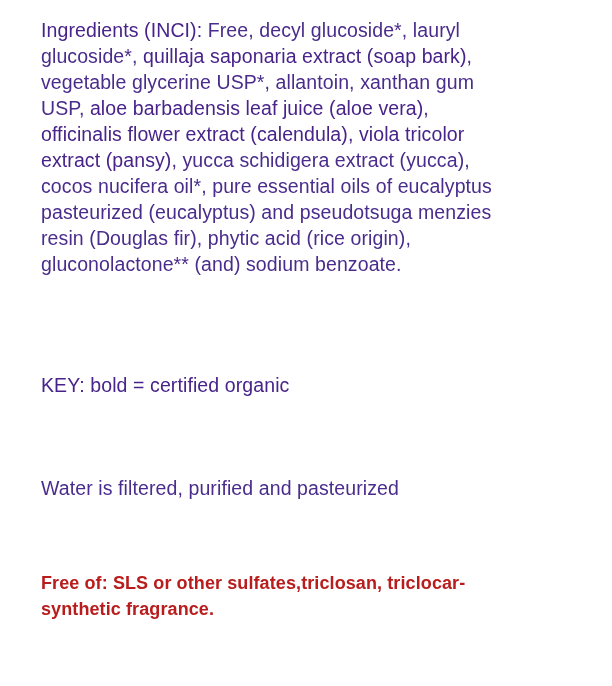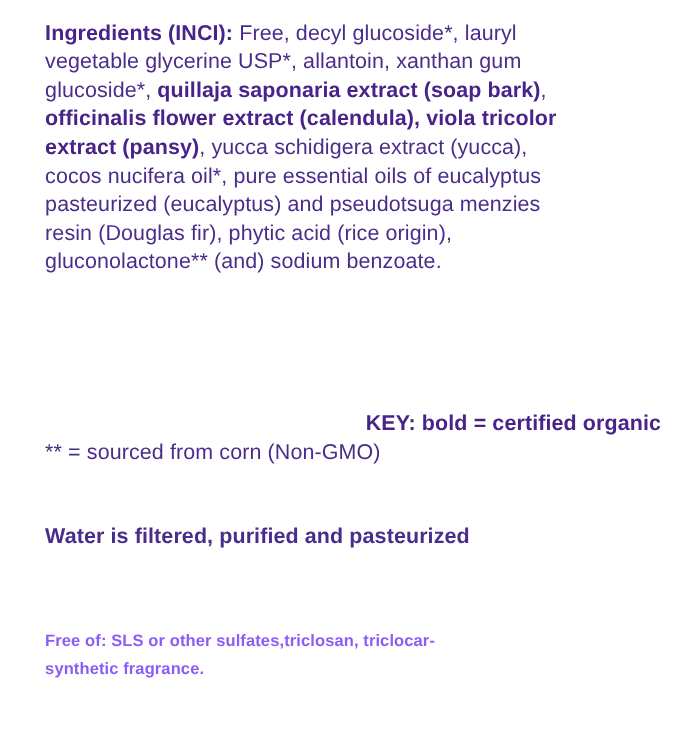--- a/index.html
+++ b/index.html
@@ -18,51 +18,51 @@
     .block {
       position: absolute;
       left: 41px;
       width: 560px;
       font-size: 19.5px;
       line-height: 26px;
       letter-spacing: 0.1px;
       white-space: nowrap;
     }
     .line { display: block; height: 26px; }
-    .b { font-weight: bold; color: #47238a; text-align: right; }
+    .b { font-weight: normal; color: #47238a; }
     .n { font-weight: normal; }
     #ingredients { top: 17px; }
     #key { top: 372px; }
-    #water { top: 475px; font-weight: bold; }
+    #water { top: 475px; }
     #free {
       top: 570px;
       font-weight: bold;
-      color: #8b5cf6;
-      font-size: 15px;
+      color: #b91c1c;
+      font-size: 18px;
       line-height: 26.5px;
     }
   </style>
 </head>
 <body>
 
 <div class="block" id="ingredients">
     <span class="line"><span class="b">Ingredients (INCI):</span><span class="n"> Free, decyl glucoside*, lauryl</span></span>
+    <span class="line"><span class="n">glucoside*, </span><span class="b">quillaja saponaria extract (soap bark)</span><span class="n">,</span></span>
     <span class="line"><span class="n">vegetable glycerine USP*, allantoin, xanthan gum</span></span>
-    <span class="line"><span class="n">glucoside*, </span><span class="b">quillaja saponaria extract (soap bark)</span><span class="n">,</span></span>
+    <span class="line"><span class="n">USP, </span><span class="b">aloe barbadensis leaf juice (aloe vera)</span><span class="n">,</span></span>
     <span class="line"><span class="b">officinalis flower extract (calendula), viola tricolor</span></span>
     <span class="line"><span class="b">extract (pansy)</span><span class="n">, yucca schidigera extract (yucca),</span></span>
     <span class="line"><span class="n">cocos nucifera oil*, pure essential oils of eucalyptus</span></span>
     <span class="line"><span class="n">pasteurized (eucalyptus) and pseudotsuga menzies</span></span>
     <span class="line"><span class="n">resin (Douglas fir), phytic acid (rice origin),</span></span>
     <span class="line"><span class="n">gluconolactone** (and) sodium benzoate.</span></span>
   </div>
 
 <div class="block" id="key">
   <span class="line b">KEY:  bold = certified organic</span>
-  <span class="line">** = sourced from corn (Non-GMO)</span>
 </div>
 
 <div class="block" id="water">
   <span class="line">Water is filtered, purified and pasteurized</span>
 </div>
 
 <div class="block" id="free">
   <span class="line">Free of: SLS or other sulfates,triclosan, triclocar-</span>
   <span class="line">synthetic fragrance.</span>
 </div>

